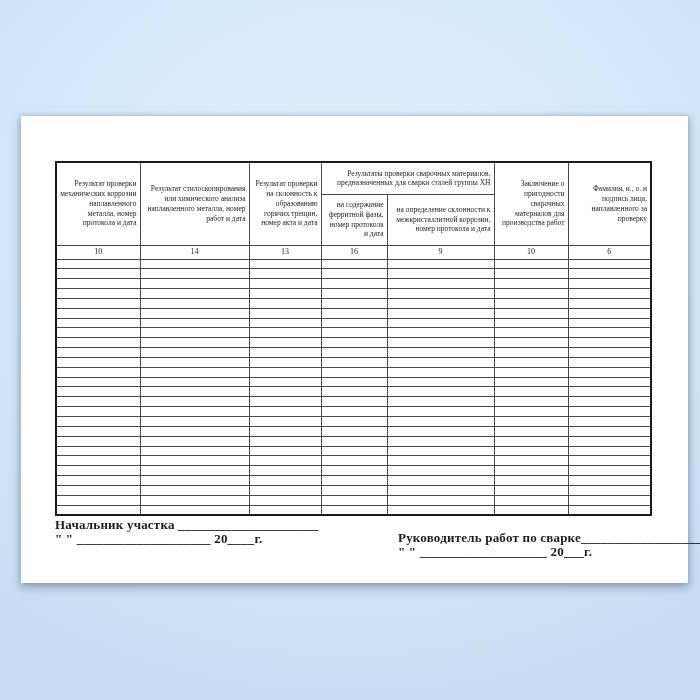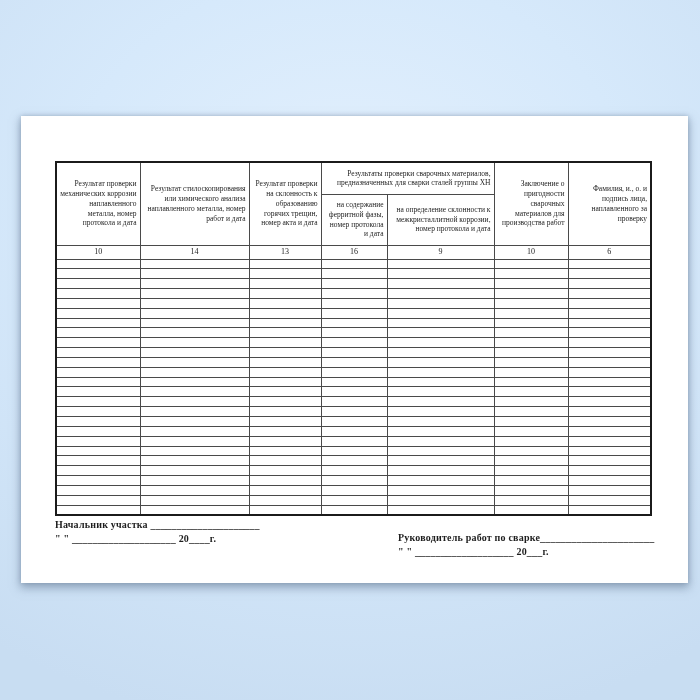--- a/index.html
+++ b/index.html
@@ -32,21 +32,21 @@
     text-align: right; vertical-align: middle;
   }
   tr.group-row { height: 32px; }
   tr.sub-row { height: 51px; }
   tr.num-row { height: 14px; }
   tr.num-row td { font-size: 8px; text-align: center; vertical-align: middle; line-height: 1; }
   tbody.grid tr { height: 9.85px; }
   tbody.grid td { padding: 0; }
   .footer-sign {
     position: absolute; top: 402px;
-    font-size: 10px; font-weight: bold; line-height: 13.5px;
+    font-size: 13px; font-weight: bold; line-height: 13.5px;
     color: #1d1d1d; white-space: nowrap; letter-spacing: 0.2px;
   }
   .footer-sign.left  { left: 34px; }
   .footer-sign.right { left: 377px; margin-top: 13px; }
   .sign-line { display: block; }
 </style>
 </head>
 <body>
 
 <div class="paper">

